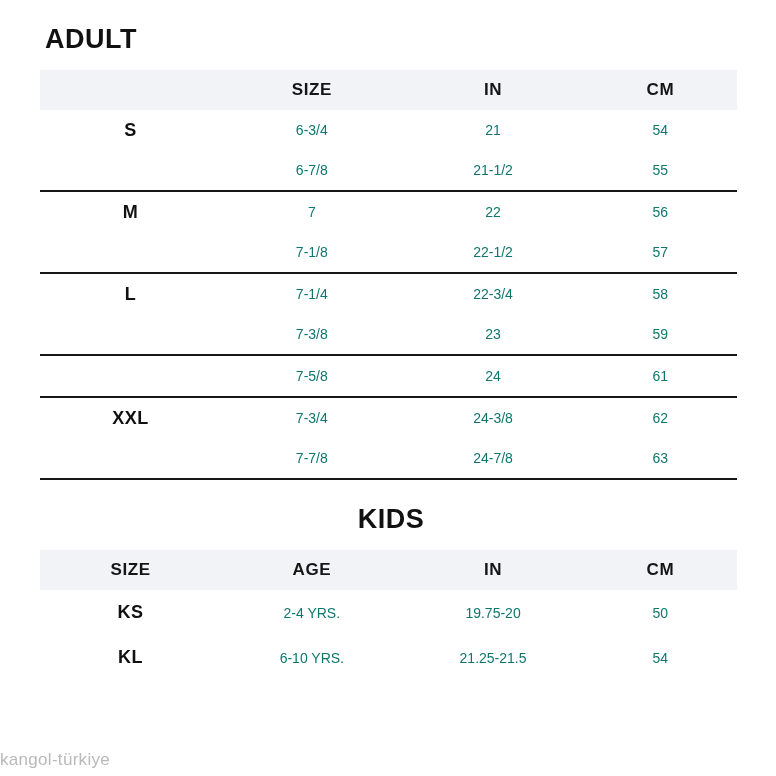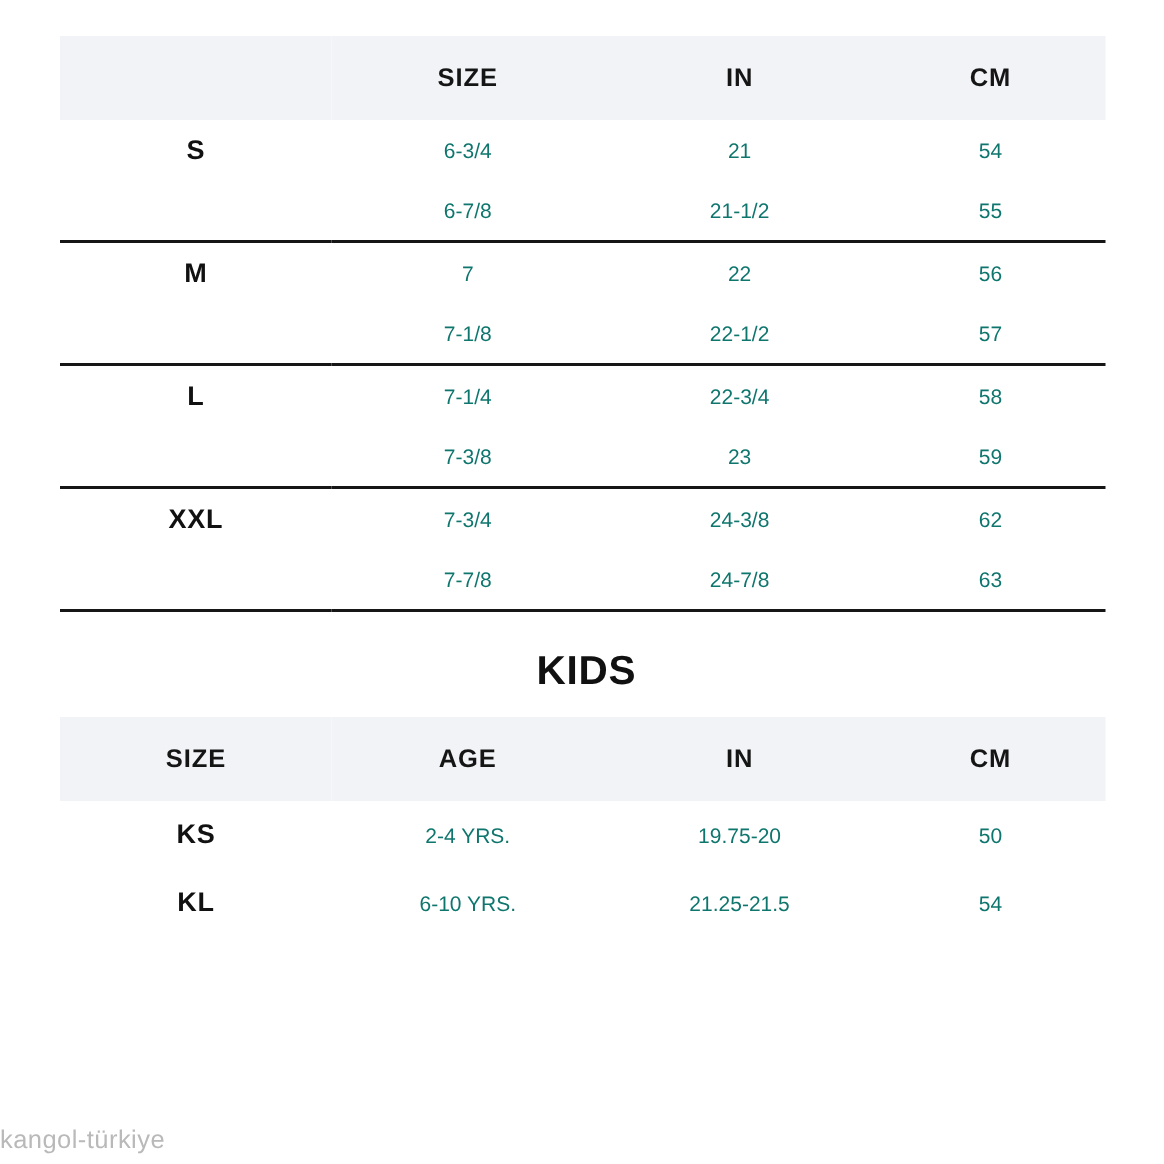--- a/index.html
+++ b/index.html
@@ -33,21 +33,21 @@
     width: 100%;
     border-collapse: collapse;
     table-layout: fixed;
   }
   col.c1 { width: 26%; }
   col.c2 { width: 26%; }
   col.c3 { width: 26%; }
   col.c4 { width: 22%; }
   thead th {
     background: #f1f3f6;
-    height: 56px;
+    height: 40px;
     font-size: 17px;
     font-weight: bold;
     letter-spacing: 0.6px;
     color: #151515;
     text-align: center;
     padding: 0;
   }
   tbody td {
     height: 40px;
     text-align: center;
@@ -77,20 +77,21 @@
     font-size: 17px;
     color: #b9b9b9;
     letter-spacing: 0.3px;
   }
 </style>
 </head>
 <body>
 
 <div class="wrap">
 
+  <h1 class="section-title">ADULT</h1>
 
   <table id="adult-table">
     <colgroup>
       <col class="c1">
         <col class="c2">
         <col class="c3">
         <col class="c4">
     </colgroup>
     <thead>
       <tr>
@@ -129,20 +130,26 @@
           <td class="size-label">L</td>
           <td>7-1/4</td>
           <td>22-3/4</td>
           <td>58</td>
         </tr>
         <tr class="group-end">
           <td class="size-label"></td>
           <td>7-3/8</td>
           <td>23</td>
           <td>59</td>
+        </tr>
+        <tr class="group-end">
+          <td class="size-label"></td>
+          <td>7-5/8</td>
+          <td>24</td>
+          <td>61</td>
         </tr>
         <tr>
           <td class="size-label">XXL</td>
           <td>7-3/4</td>
           <td>24-3/8</td>
           <td>62</td>
         </tr>
         <tr class="group-end">
           <td class="size-label"></td>
           <td>7-7/8</td>

